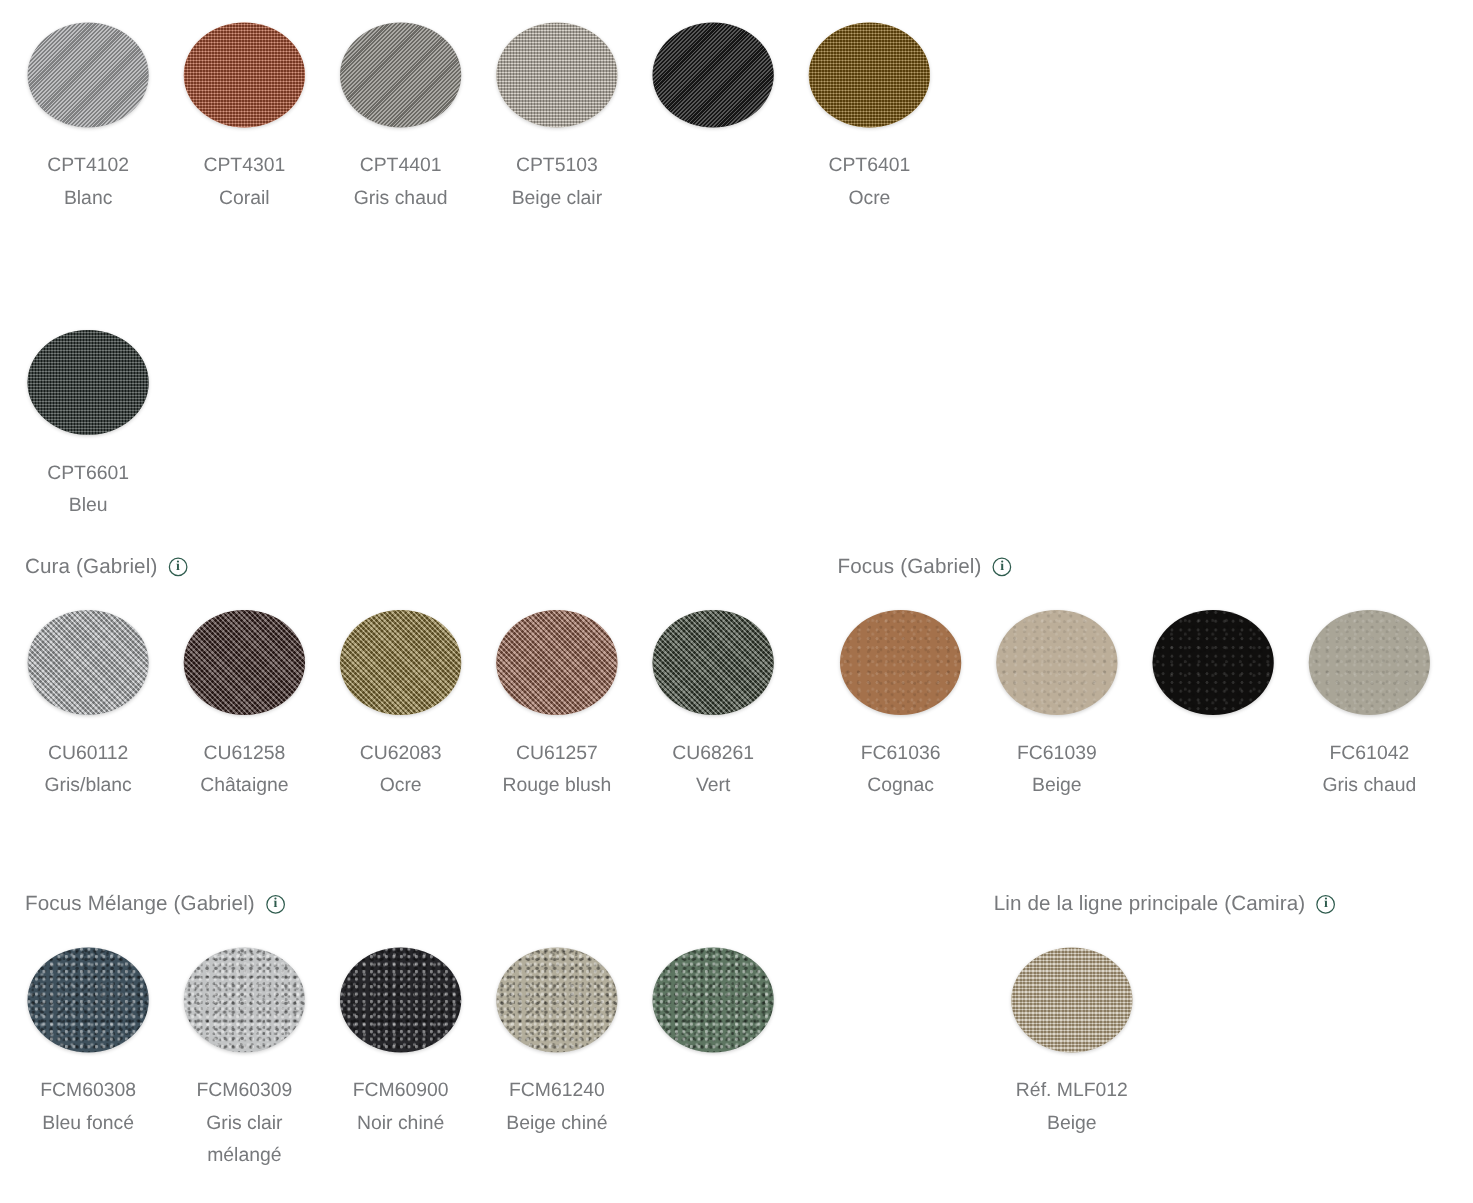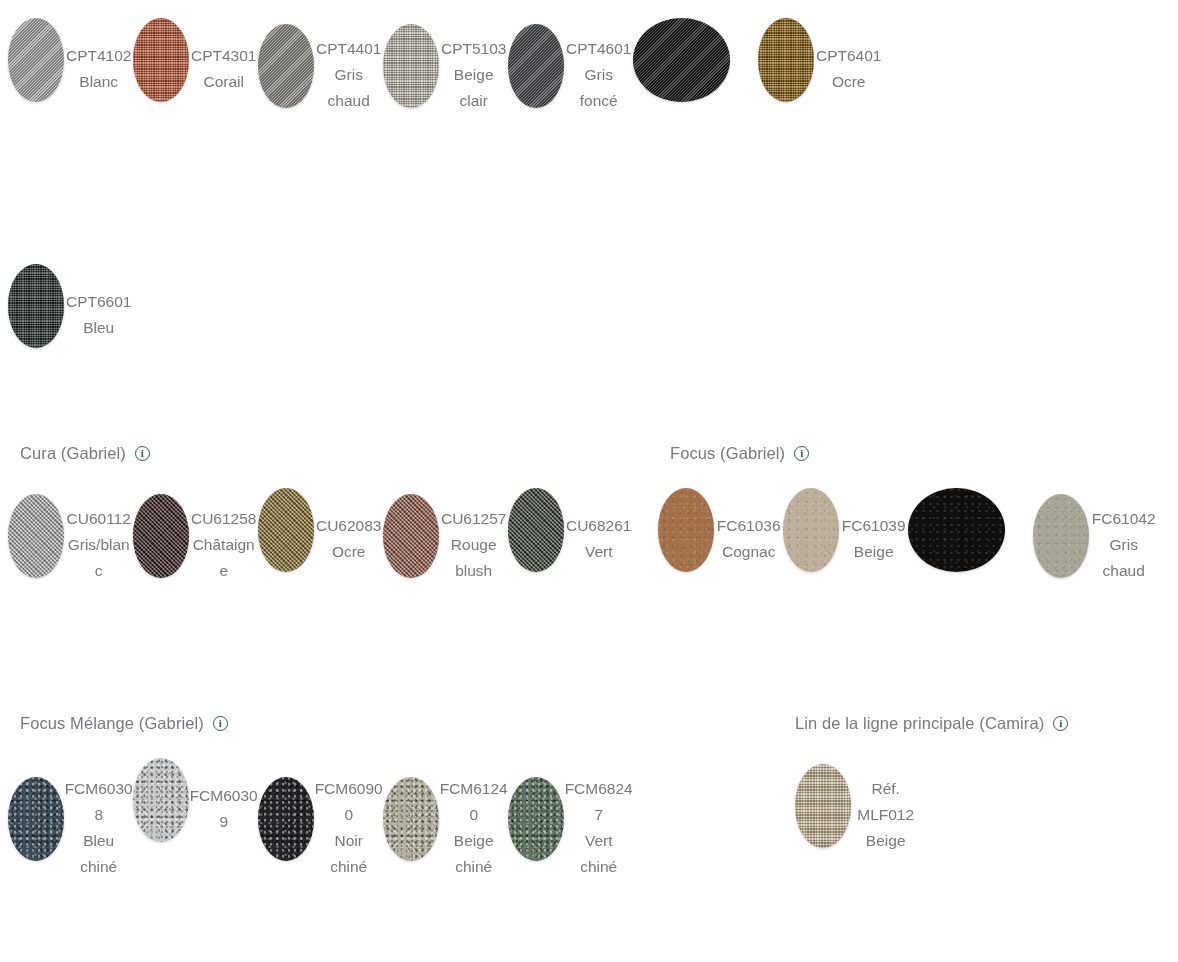--- a/index.html
+++ b/index.html
@@ -52,22 +52,23 @@
   
   .swatch-row {
     position: absolute;
     display: flex;
     align-items: flex-start;
   }
   .swatch-cell {
     width: 125px;
     flex: 0 0 125px;
     display: flex;
-    flex-direction: row;
+    flex-direction: column;
     align-items: center;
+    justify-content: center;
   }
   .swatch-disc {
     width: 97px;
     height: 84px;
     border-radius: 50%;
     position: relative;
     overflow: hidden;
     box-shadow: 0 1px 3px rgba(0,0,0,.18);
   }
   .swatch-disc::after {
@@ -168,27 +169,20 @@
         </div>
       </div>
       <div class="swatch-cell">
         <div class="swatch-disc tex-basket" style="background: rgb(194, 187, 174);"></div>
         <div class="swatch-label">
           <span class="name">CPT5103</span>
           <span class="name">Beige clair</span>
         </div>
       </div>
       <div class="swatch-cell">
-        <div class="swatch-disc tex-twill" style="background: rgb(75, 77, 82);"></div>
-        <div class="swatch-label">
-          <span class="name">CPT4601</span>
-          <span class="name">Gris foncé</span>
-        </div>
-      </div>
-      <div class="swatch-cell">
         <div class="swatch-disc tex-twill" style="background: rgb(29, 29, 29);"></div>
       </div>
       <div class="swatch-cell">
         <div class="swatch-disc tex-basket" style="background: rgb(138, 98, 18);"></div>
         <div class="swatch-label">
           <span class="name">CPT6401</span>
           <span class="name">Ocre</span>
         </div>
       </div>
     </div>
@@ -284,49 +278,46 @@
     <span>Focus Mélange (Gabriel)</span>
     <span class="info-icon">
         <i>i</i>
       </span>
   </div>
   <div class="swatch-row" style="left:8px; top:758px;">
       <div class="swatch-cell">
         <div class="swatch-disc tex-melange" style="background: rgb(62, 80, 92);"></div>
         <div class="swatch-label">
           <span class="name">FCM60308</span>
-          <span class="name">Bleu chiné</span>
+          <span class="name">Bleu foncé</span>
         </div>
       </div>
       <div class="swatch-cell">
         <div class="swatch-disc tex-melange" style="background: rgb(195, 197, 198);"></div>
         <div class="swatch-label">
           <span class="name">FCM60309</span>
+          <span class="name">Gris clair mélangé</span>
         </div>
       </div>
       <div class="swatch-cell">
         <div class="swatch-disc tex-melange" style="background: rgb(38, 38, 42);"></div>
         <div class="swatch-label">
           <span class="name">FCM60900</span>
           <span class="name">Noir chiné</span>
         </div>
       </div>
       <div class="swatch-cell">
         <div class="swatch-disc tex-melange" style="background: rgb(179, 174, 156);"></div>
         <div class="swatch-label">
           <span class="name">FCM61240</span>
           <span class="name">Beige chiné</span>
         </div>
       </div>
       <div class="swatch-cell">
         <div class="swatch-disc tex-melange" style="background: rgb(93, 117, 97);"></div>
-        <div class="swatch-label">
-          <span class="name">FCM68247</span>
-          <span class="name">Vert chiné</span>
-        </div>
       </div>
     </div>
 
   <div class="section-head" style="left:795px; top:714px;">
     <span>Lin de la ligne principale (Camira)</span>
     <span class="info-icon">
         <i>i</i>
       </span>
   </div>
   <div class="swatch-row" style="left:795px; top:758px;">

